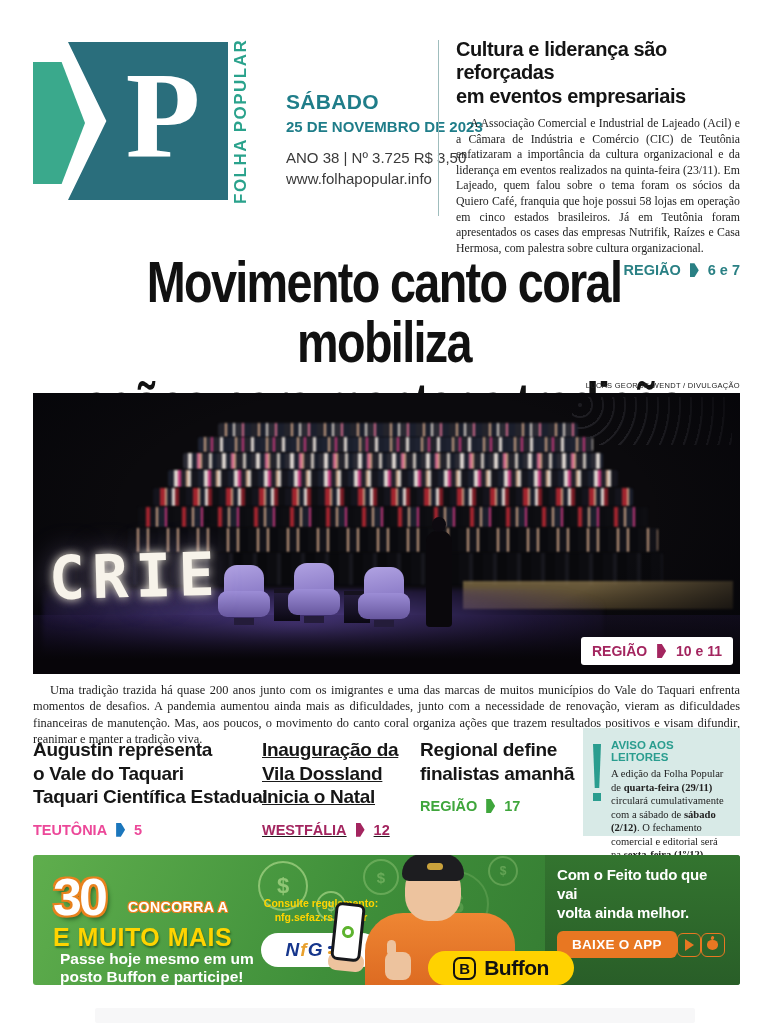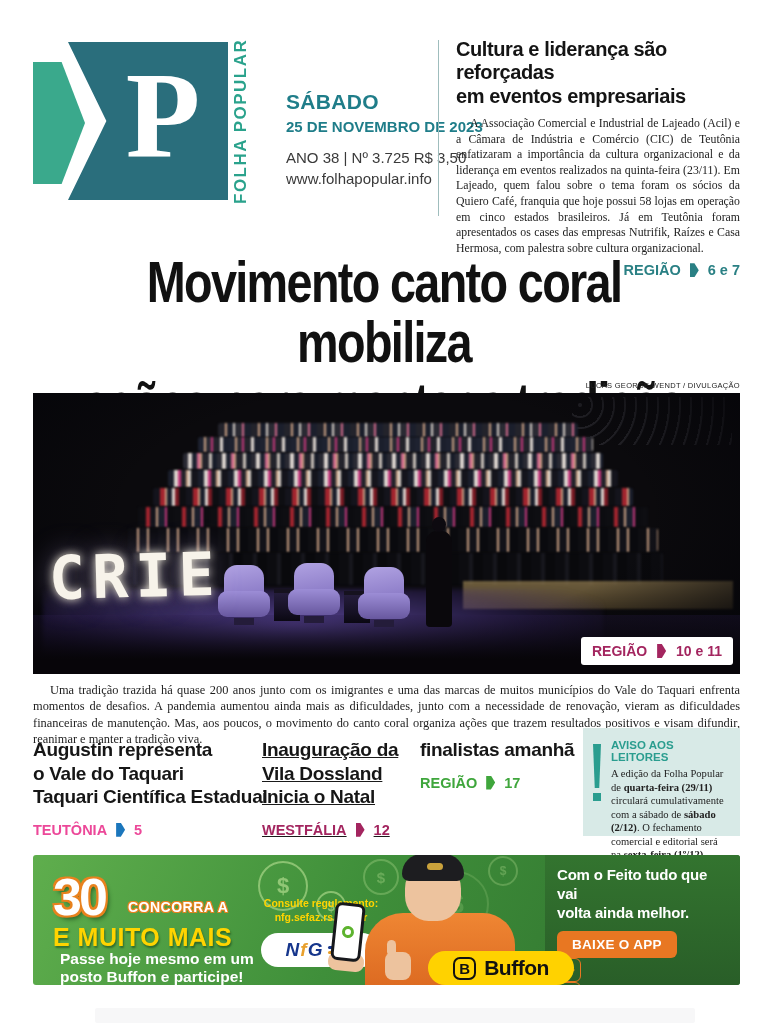--- a/index.html
+++ b/index.html
@@ -172,21 +172,21 @@
     display:flex; align-items:center; justify-content:center; }
   .phone-pwr { width:12px; height:12px; border:3px solid #5db32e; border-radius:50%; }
   .phone-hand { position:absolute; left:295px; top:98px; width:36px; height:18px; background:#edc39e;
     border-radius:8px; transform:rotate(6deg); }
   .buffon { position:absolute; left:395px; top:96px; width:146px; height:34px; background:#ffd200;
     border-radius:18px; display:flex; align-items:center; justify-content:center; gap:8px; z-index:5; }
   .b-badge { width:23px; height:23px; border:2.5px solid #111; border-radius:7px;
     display:flex; align-items:center; justify-content:center; font-weight:bold; font-size:15px; color:#111; }
   .b-name { font-weight:bold; font-size:21px; color:#111; letter-spacing:-.5px; }
   .ad-right-hl { color:#fff; font-weight:bold; font-size:15px; line-height:1.25; letter-spacing:-.2px; }
-  .btn-row { display:flex; align-items:flex-start; margin-top:9px;flex-direction:column; }
+  .btn-row { display:flex; align-items:center; margin-top:9px; }
   .baixe-btn { background:#e87722; color:#fff; font-weight:bold; font-size:13.5px; letter-spacing:.3px;
     border:none; border-radius:6px; padding:6px 15px; cursor:pointer; }
   .store { width:24px; height:24px; border:1.5px solid #e87722; border-radius:6px;
     display:flex; align-items:center; justify-content:center; }
   .play-tri { width:0; height:0; border-left:9px solid #e87722;
     border-top:6px solid transparent; border-bottom:6px solid transparent; margin-left:2px; }
   .apple-body { width:11px; height:10px; background:#e87722; border-radius:45% 45% 50% 50%; position:relative; }
   .apple-body::before { content:""; position:absolute; top:-4px; left:4px; width:3px; height:4px;
     background:#e87722; border-radius:2px; transform:rotate(22deg); }
   .ghost-bar { position:absolute; left:95px; top:1008px; width:600px; height:15px; background:#f3f3f5;
@@ -293,20 +293,21 @@
     </div>
     <div class="tag mag">
       <span>WESTFÁLIA</span>
       <span class="flag mag"></span>
       <span>12</span>
     </div>
   </div>
 
   <div class="teaser ts3">
     <div class="teaser-hl">
+      <div>Regional define</div>
       <div>finalistas amanhã</div>
     </div>
     <div class="tag green">
       <span>REGIÃO</span>
       <span class="flag green"></span>
       <span>17</span>
     </div>
   </div>
 
   <div class="aviso">

